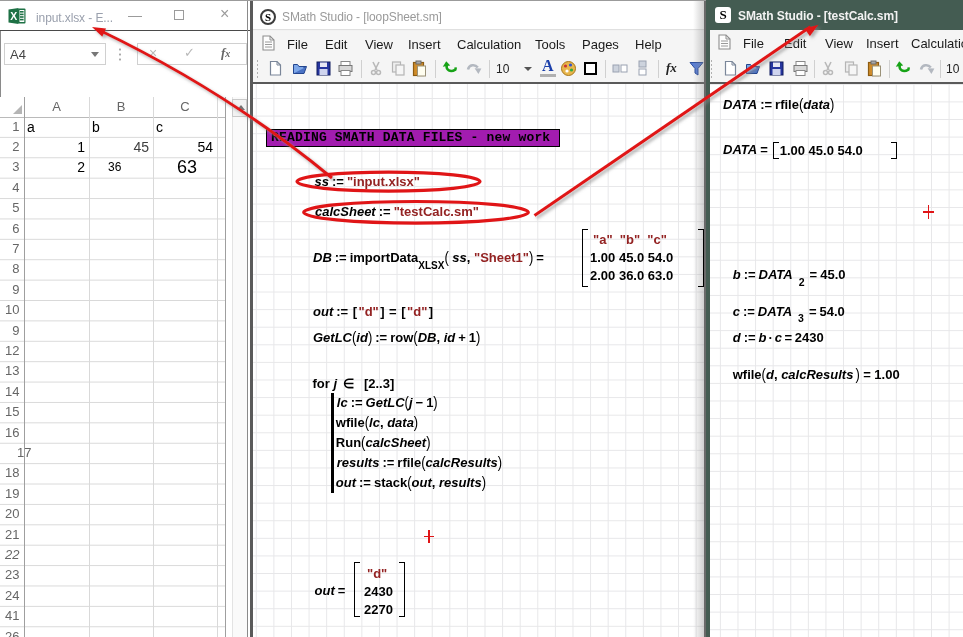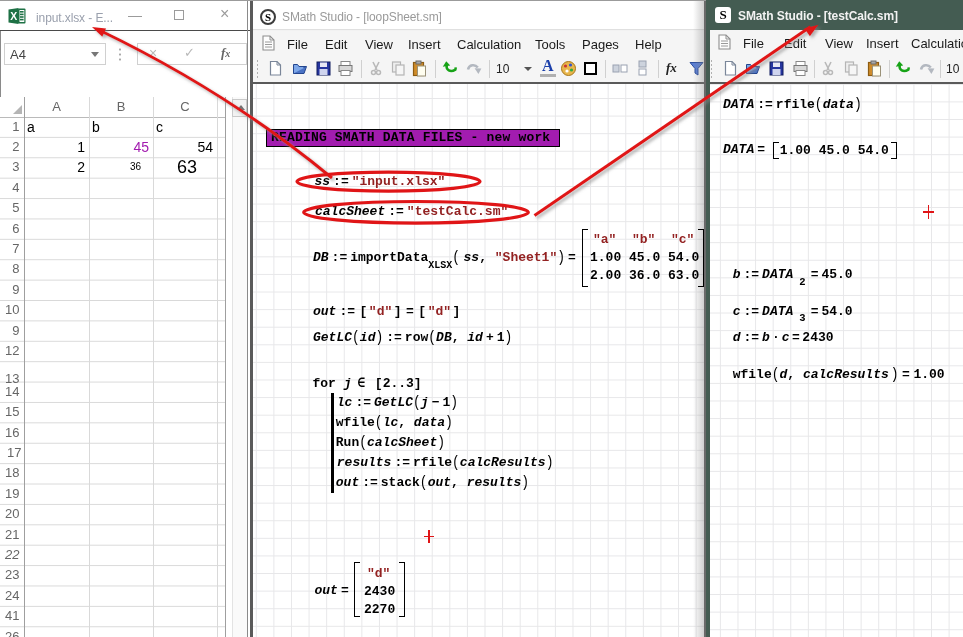--- a/index.html
+++ b/index.html
@@ -7,21 +7,21 @@
   font-family:"Liberation Sans", sans-serif; }
 .abs { position:absolute; }
 #excel { left:0; top:0; width:250px; height:637px; background:#fff; border-top:1px solid #9b9b9b; }
 #mid   { left:250px; top:0; width:456px; height:637px; background:#f2f2f2; border-top:1px solid #9b9b9b; }
 #rightw{ left:706px; top:0; width:257px; height:637px; background:#445c52; }
 .canvas { background-color:#fff;
   background-image:
     linear-gradient(to right, #e7e7e9 1px, transparent 1px),
     linear-gradient(to bottom, #e7e7e9 1px, transparent 1px);
   background-size:17.6px 17.6px; overflow:hidden; }
-.m  { font-family:Liberation Mono, monospace; font-weight:bold; font-size:13px;
+.m  { font-family:Liberation Sans, sans-serif; font-weight:bold; font-size:13px;
       color:#000; white-space:pre; display:flex; align-items:center; height:15px;justify-content:flex-end; }
 .v  { font-style:italic; }
 .s  { color:#932222; }
 .op { padding:0 3px; }
 .par{ transform:scaleY(1.25); display:inline-block; font-weight:normal; }
 .blk { border:1.4px solid #000; }
 .brL { border-right:none !important; width:6px; }
 .brR { border-left:none !important; width:6px; }
 .menu { font-size:13px; color:#1a1a1a; }
 .ttl  { font-size:12px; letter-spacing:-0.1px; }
@@ -78,44 +78,44 @@
         <div class="abs" style="left:0;top:60.3px;width:19.5px;height:20.4px;text-align:right;color:#666;font-size:13px;line-height:20.4px;">3</div>
         <div class="abs" style="left:0;top:80.69999999999999px;width:19.5px;height:20.4px;text-align:right;color:#666;font-size:13px;line-height:20.4px;">4</div>
         <div class="abs" style="left:0;top:101.1px;width:19.5px;height:20.4px;text-align:right;color:#666;font-size:13px;line-height:20.4px;">5</div>
         <div class="abs" style="left:0;top:121.5px;width:19.5px;height:20.4px;text-align:right;color:#666;font-size:13px;line-height:20.4px;">6</div>
         <div class="abs" style="left:0;top:141.89999999999998px;width:19.5px;height:20.4px;text-align:right;color:#666;font-size:13px;line-height:20.4px;">7</div>
         <div class="abs" style="left:0;top:162.29999999999998px;width:19.5px;height:20.4px;text-align:right;color:#666;font-size:13px;line-height:20.4px;">8</div>
         <div class="abs" style="left:0;top:182.7px;width:19.5px;height:20.4px;text-align:right;color:#666;font-size:13px;line-height:20.4px;">9</div>
         <div class="abs" style="left:0;top:203.1px;width:19.5px;height:20.4px;text-align:right;color:#666;font-size:13px;line-height:20.4px;">10</div>
         <div class="abs" style="left:0;top:223.5px;width:19.5px;height:20.4px;text-align:right;color:#666;font-size:13px;line-height:20.4px;">9</div>
         <div class="abs" style="left:0;top:243.89999999999998px;width:19.5px;height:20.4px;text-align:right;color:#666;font-size:13px;line-height:20.4px;">12</div>
-        <div class="abs" style="left:0;top:264.29999999999995px;width:19.5px;height:20.4px;text-align:right;color:#666;font-size:13px;line-height:20.4px;margin-top:8px;">13</div>
+        <div class="abs" style="left:0;top:264.29999999999995px;width:19.5px;height:20.4px;text-align:right;color:#666;font-size:13px;line-height:20.4px;">13</div>
         <div class="abs" style="left:0;top:284.7px;width:19.5px;height:20.4px;text-align:right;color:#666;font-size:13px;line-height:20.4px;">14</div>
         <div class="abs" style="left:0;top:305.09999999999997px;width:19.5px;height:20.4px;text-align:right;color:#666;font-size:13px;line-height:20.4px;">15</div>
         <div class="abs" style="left:0;top:325.5px;width:19.5px;height:20.4px;text-align:right;color:#666;font-size:13px;line-height:20.4px;">16</div>
-        <div class="abs" style="left:2px;top:345.9px;width:19.5px;height:20.4px;text-align:right;color:#666;font-size:13px;line-height:20.4px;">17</div>
+        <div class="abs" style="left:12px;top:345.9px;width:19.5px;height:20.4px;text-align:right;color:#666;font-size:13px;line-height:20.4px;">17</div>
         <div class="abs" style="left:0;top:366.29999999999995px;width:19.5px;height:20.4px;text-align:right;color:#666;font-size:13px;line-height:20.4px;">18</div>
         <div class="abs" style="left:0;top:386.7px;width:19.5px;height:20.4px;text-align:right;color:#666;font-size:13px;line-height:20.4px;">19</div>
         <div class="abs" style="left:0;top:407.09999999999997px;width:19.5px;height:20.4px;text-align:right;color:#666;font-size:13px;line-height:20.4px;">20</div>
         <div class="abs" style="left:0;top:427.5px;width:19.5px;height:20.4px;text-align:right;color:#666;font-size:13px;line-height:20.4px;">21</div>
         <div class="abs" style="left:0;top:447.9px;width:19.5px;height:20.4px;text-align:right;color:#666;font-size:13px;line-height:20.4px;font-style:italic;">22</div>
         <div class="abs" style="left:0;top:468.29999999999995px;width:19.5px;height:20.4px;text-align:right;color:#666;font-size:13px;line-height:20.4px;">23</div>
         <div class="abs" style="left:0;top:488.7px;width:19.5px;height:20.4px;text-align:right;color:#666;font-size:13px;line-height:20.4px;">24</div>
         <div class="abs" style="left:0;top:509.09999999999997px;width:19.5px;height:20.4px;text-align:right;color:#666;font-size:13px;line-height:20.4px;">41</div>
         <div class="abs" style="left:0;top:529.5px;width:19.5px;height:20.4px;text-align:right;color:#666;font-size:13px;line-height:20.4px;">26</div>
       </div>
     <div id="cells">
         <div class="abs" style="left:27px;top:19.5px;width:58px;height:20.4px;text-align:left;color:#000;font-size:14px;line-height:20.4px;">a</div>
         <div class="abs" style="left:92px;top:19.5px;width:57px;height:20.4px;text-align:left;color:#000;font-size:14px;line-height:20.4px;">b</div>
         <div class="abs" style="left:156px;top:19.5px;width:57px;height:20.4px;text-align:left;color:#000;font-size:14px;line-height:20.4px;">c</div>
         <div class="abs" style="left:27px;top:39.9px;width:58px;height:20.4px;text-align:right;color:#000;font-size:14px;line-height:20.4px;">1</div>
-        <div class="abs" style="left:92px;top:39.9px;width:57px;height:20.4px;text-align:right;color:#a21caf;font-size:14px;line-height:20.4px;">45</div>
+        <div class="abs" style="left:92px;top:39.9px;width:57px;height:20.4px;text-align:right;color:#404040;font-size:14px;line-height:20.4px;">45</div>
         <div class="abs" style="left:156px;top:39.9px;width:57px;height:20.4px;text-align:right;color:#000;font-size:14px;line-height:20.4px;">54</div>
         <div class="abs" style="left:27px;top:60.3px;width:58px;height:20.4px;text-align:right;color:#000;font-size:14px;line-height:20.4px;">2</div>
-        <div class="abs" style="left:84px;top:60.3px;width:57px;height:20.4px;text-align:right;color:#000;font-size:10px;line-height:20.4px;">36</div>
+        <div class="abs" style="left:108px;top:60.3px;width:57px;height:20.4px;text-align:left;color:#000;font-size:12px;line-height:20.4px;">36</div>
         <div class="abs" style="left:140px;top:60.3px;width:57px;height:20.4px;text-align:right;color:#000;font-size:18px;line-height:20.4px;">63</div>
       </div>
   </div>
 
   <div class="abs" style="left:231.5px;top:96px;width:15.5px;height:541px;background:#fafafa;border-left:1px solid #e3e3e3;"></div>
   <div class="abs" style="left:232px;top:97.5px;width:14.5px;height:18px;background:#f2f2f2;border:1px solid #c9c9c9;"></div>
   <div class="abs" style="left:236.5px;top:104px;width:0;height:0;border-left:4px solid transparent;border-right:4px solid transparent;border-bottom:5px solid #707070;"></div>
   <div class="abs" style="left:246.5px;top:0;width:1.5px;height:637px;background:#8a8a8a;"></div>
 </div>
 

